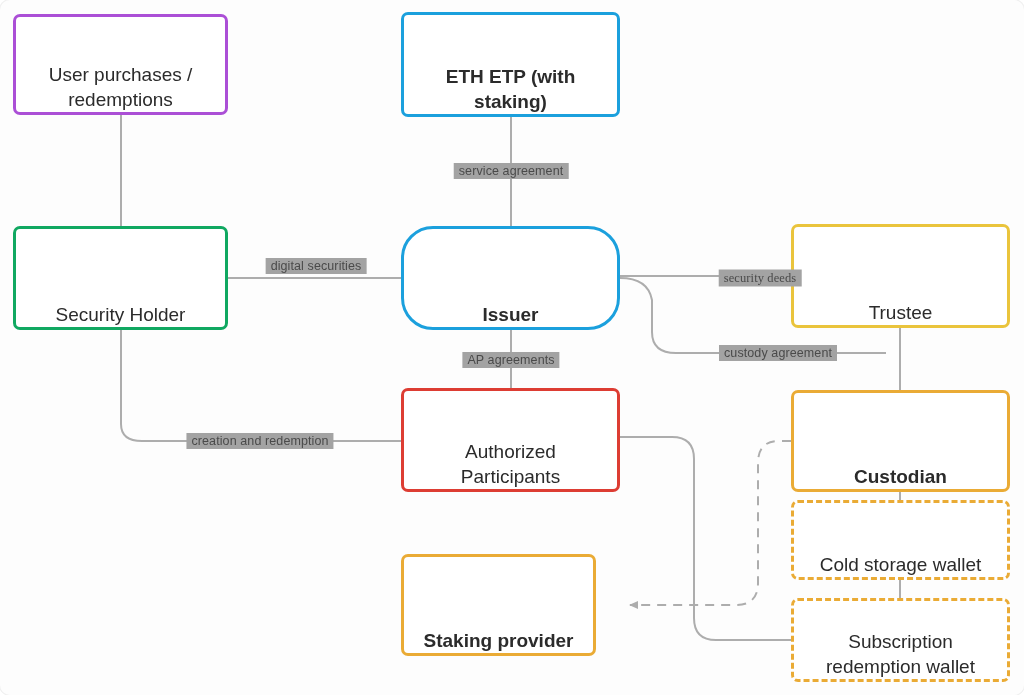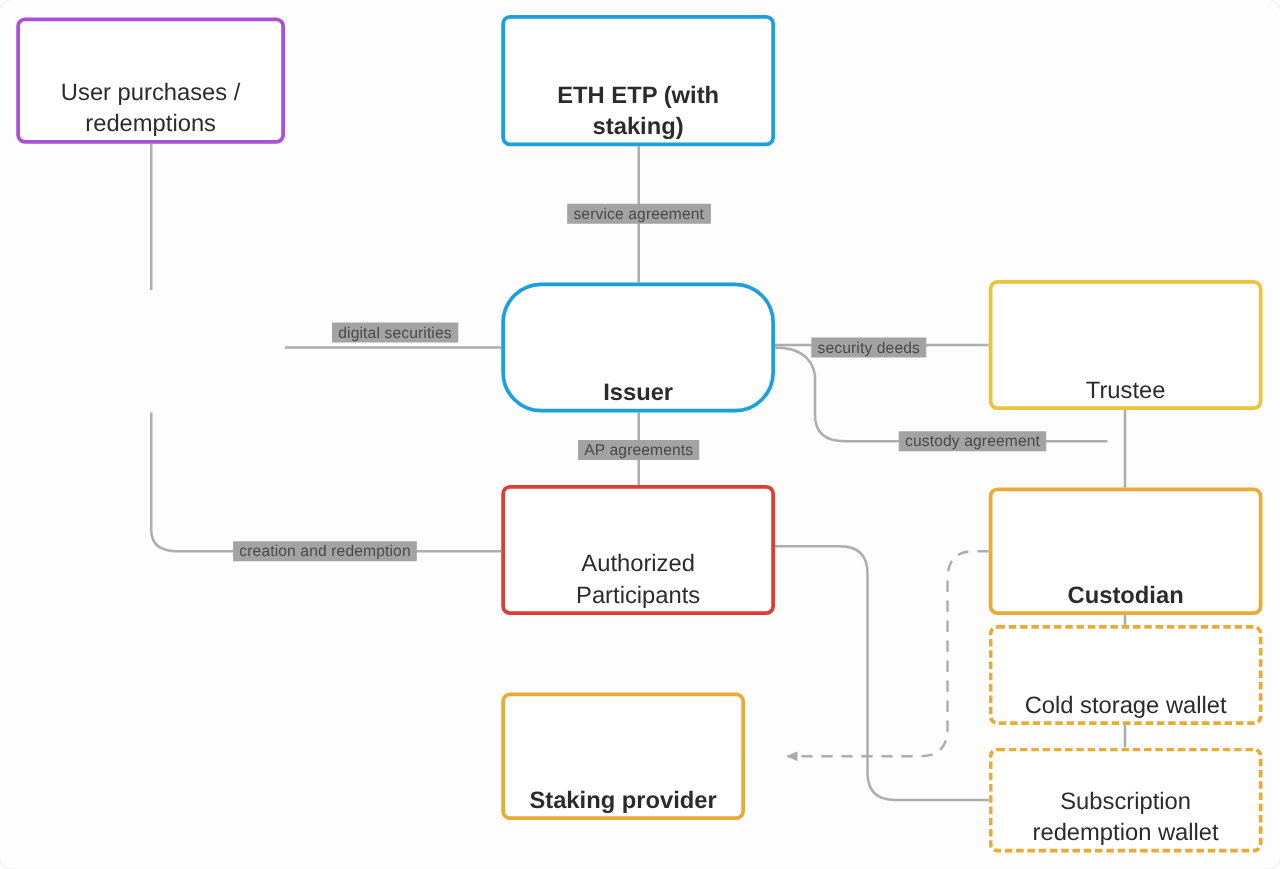--- a/index.html
+++ b/index.html
@@ -99,20 +99,23 @@
   <div class="node b-solid n-regular" style="left:13px; top:14px; width:215px; height:101px; border-color:#ab4fd6;">
     <span class="node-label">User purchases /
 redemptions</span>
   </div>
 
   <div class="node b-solid n-bold" style="left:401px; top:12px; width:219px; height:105px; border-color:#1ba0dd;">
     <span class="node-label">ETH ETP (with
 staking)</span>
   </div>
 
+  <div class="node b-solid n-regular" style="left:13px; top:226px; width:215px; height:104px; border-color:#10a861;">
+    <span class="node-label">Security Holder</span>
+  </div>
 
   <div class="node b-solid n-bold" style="left:401px; top:226px; width:219px; height:104px; border-color:#1ba0dd;border-radius:32px;">
     <span class="node-label">Issuer</span>
   </div>
 
   <div class="node b-solid n-regular" style="left:791px; top:224px; width:219px; height:104px; border-color:#eac43c;">
     <span class="node-label">Trustee</span>
   </div>
 
   <div class="node b-solid n-regular" style="left:401px; top:388px; width:219px; height:104px; border-color:#dd3d33;">
@@ -134,21 +137,21 @@
 
   <div class="node b-dashed n-regular" style="left:791px; top:598px; width:219px; height:84px; border-color:#eaab35;">
     <span class="node-label">Subscription
 redemption wallet</span>
   </div>
 
   <div class="edge-label" style="left:511px; top:171px;">service agreement</div>
 
   <div class="edge-label" style="left:316px; top:266px;">digital securities</div>
 
-  <div class="edge-label" style="left:695px; top:278px;">security deeds</div>
+  <div class="edge-label" style="left:760px; top:278px;font-family:Liberation Serif, serif;">security deeds</div>
 
   <div class="edge-label" style="left:511px; top:360px;">AP agreements</div>
 
   <div class="edge-label" style="left:778px; top:353px;">custody agreement</div>
 
   <div class="edge-label" style="left:260px; top:441px;">creation and redemption</div>
 
 </div>
 
 </body></html>

